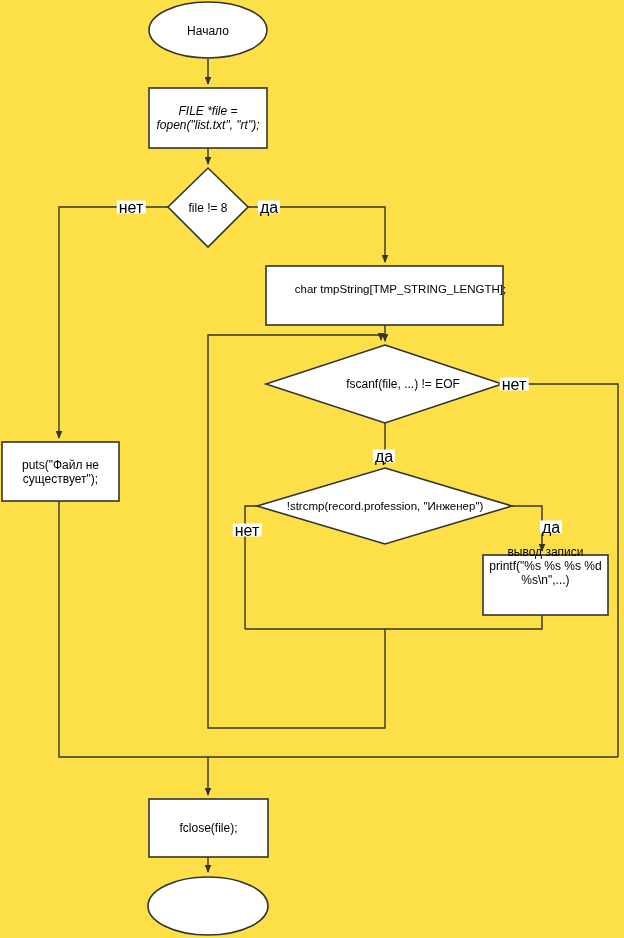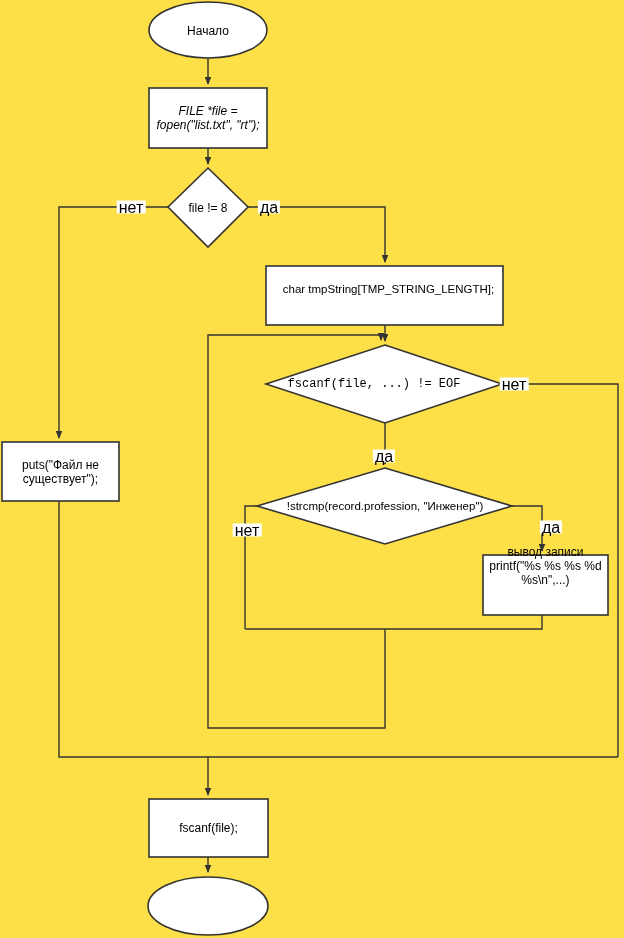--- a/index.html
+++ b/index.html
@@ -76,34 +76,34 @@
     <ellipse class="shape" cx="208" cy="906" rx="60" ry="29"></ellipse>
   </svg>
 
   <div class="node-label" style="left:149px;top:3px;width:118px;height:55px;">Начало</div>
 
   <div class="node-label" style="left:149px;top:88px;width:118px;height:60px;font-style:italic;">FILE *file =
 fopen("list.txt", "rt");</div>
 
   <div class="node-label" style="left:168px;top:168px;width:80px;height:79px;">file != 8</div>
 
-  <div class="node-label small" style="left:266px;top:266px;width:245px;height:45px;text-align:right;">char tmpString[TMP_STRING_LENGTH];</div>
+  <div class="node-label small" style="left:278px;top:266px;width:245px;height:45px;text-align:right;">char tmpString[TMP_STRING_LENGTH];</div>
 
-  <div class="node-label" style="left:284px;top:345px;width:180px;height:78px;font-family:Liberation Mono, monospace;">fscanf(file, ...) != EOF</div>
+  <div class="node-label" style="left:313px;top:345px;width:180px;height:78px;">fscanf(file, ...) != EOF</div>
 
   <div class="node-label small" style="left:255px;top:468px;width:260px;height:76px;">!strcmp(record.profession, "Инженер")</div>
 
   <div class="node-label" style="left:483px;top:536px;width:125px;height:60px;">вывод записи
 printf("%s %s %s %d
 %s\n",...)</div>
 
   <div class="node-label" style="left:2px;top:442px;width:117px;height:59px;">puts("Файл не
 существует");</div>
 
-  <div class="node-label" style="left:149px;top:799px;width:119px;height:58px;">fscanf(file);</div>
+  <div class="node-label" style="left:149px;top:799px;width:119px;height:58px;">fclose(file);</div>
 
 
   <div class="edge-label" style="left:131px;top:207px;">нет</div>
 
   <div class="edge-label" style="left:269px;top:207px;">да</div>
 
   <div class="edge-label" style="left:384px;top:456px;">да</div>
 
   <div class="edge-label" style="left:514px;top:384px;">нет</div>
 

